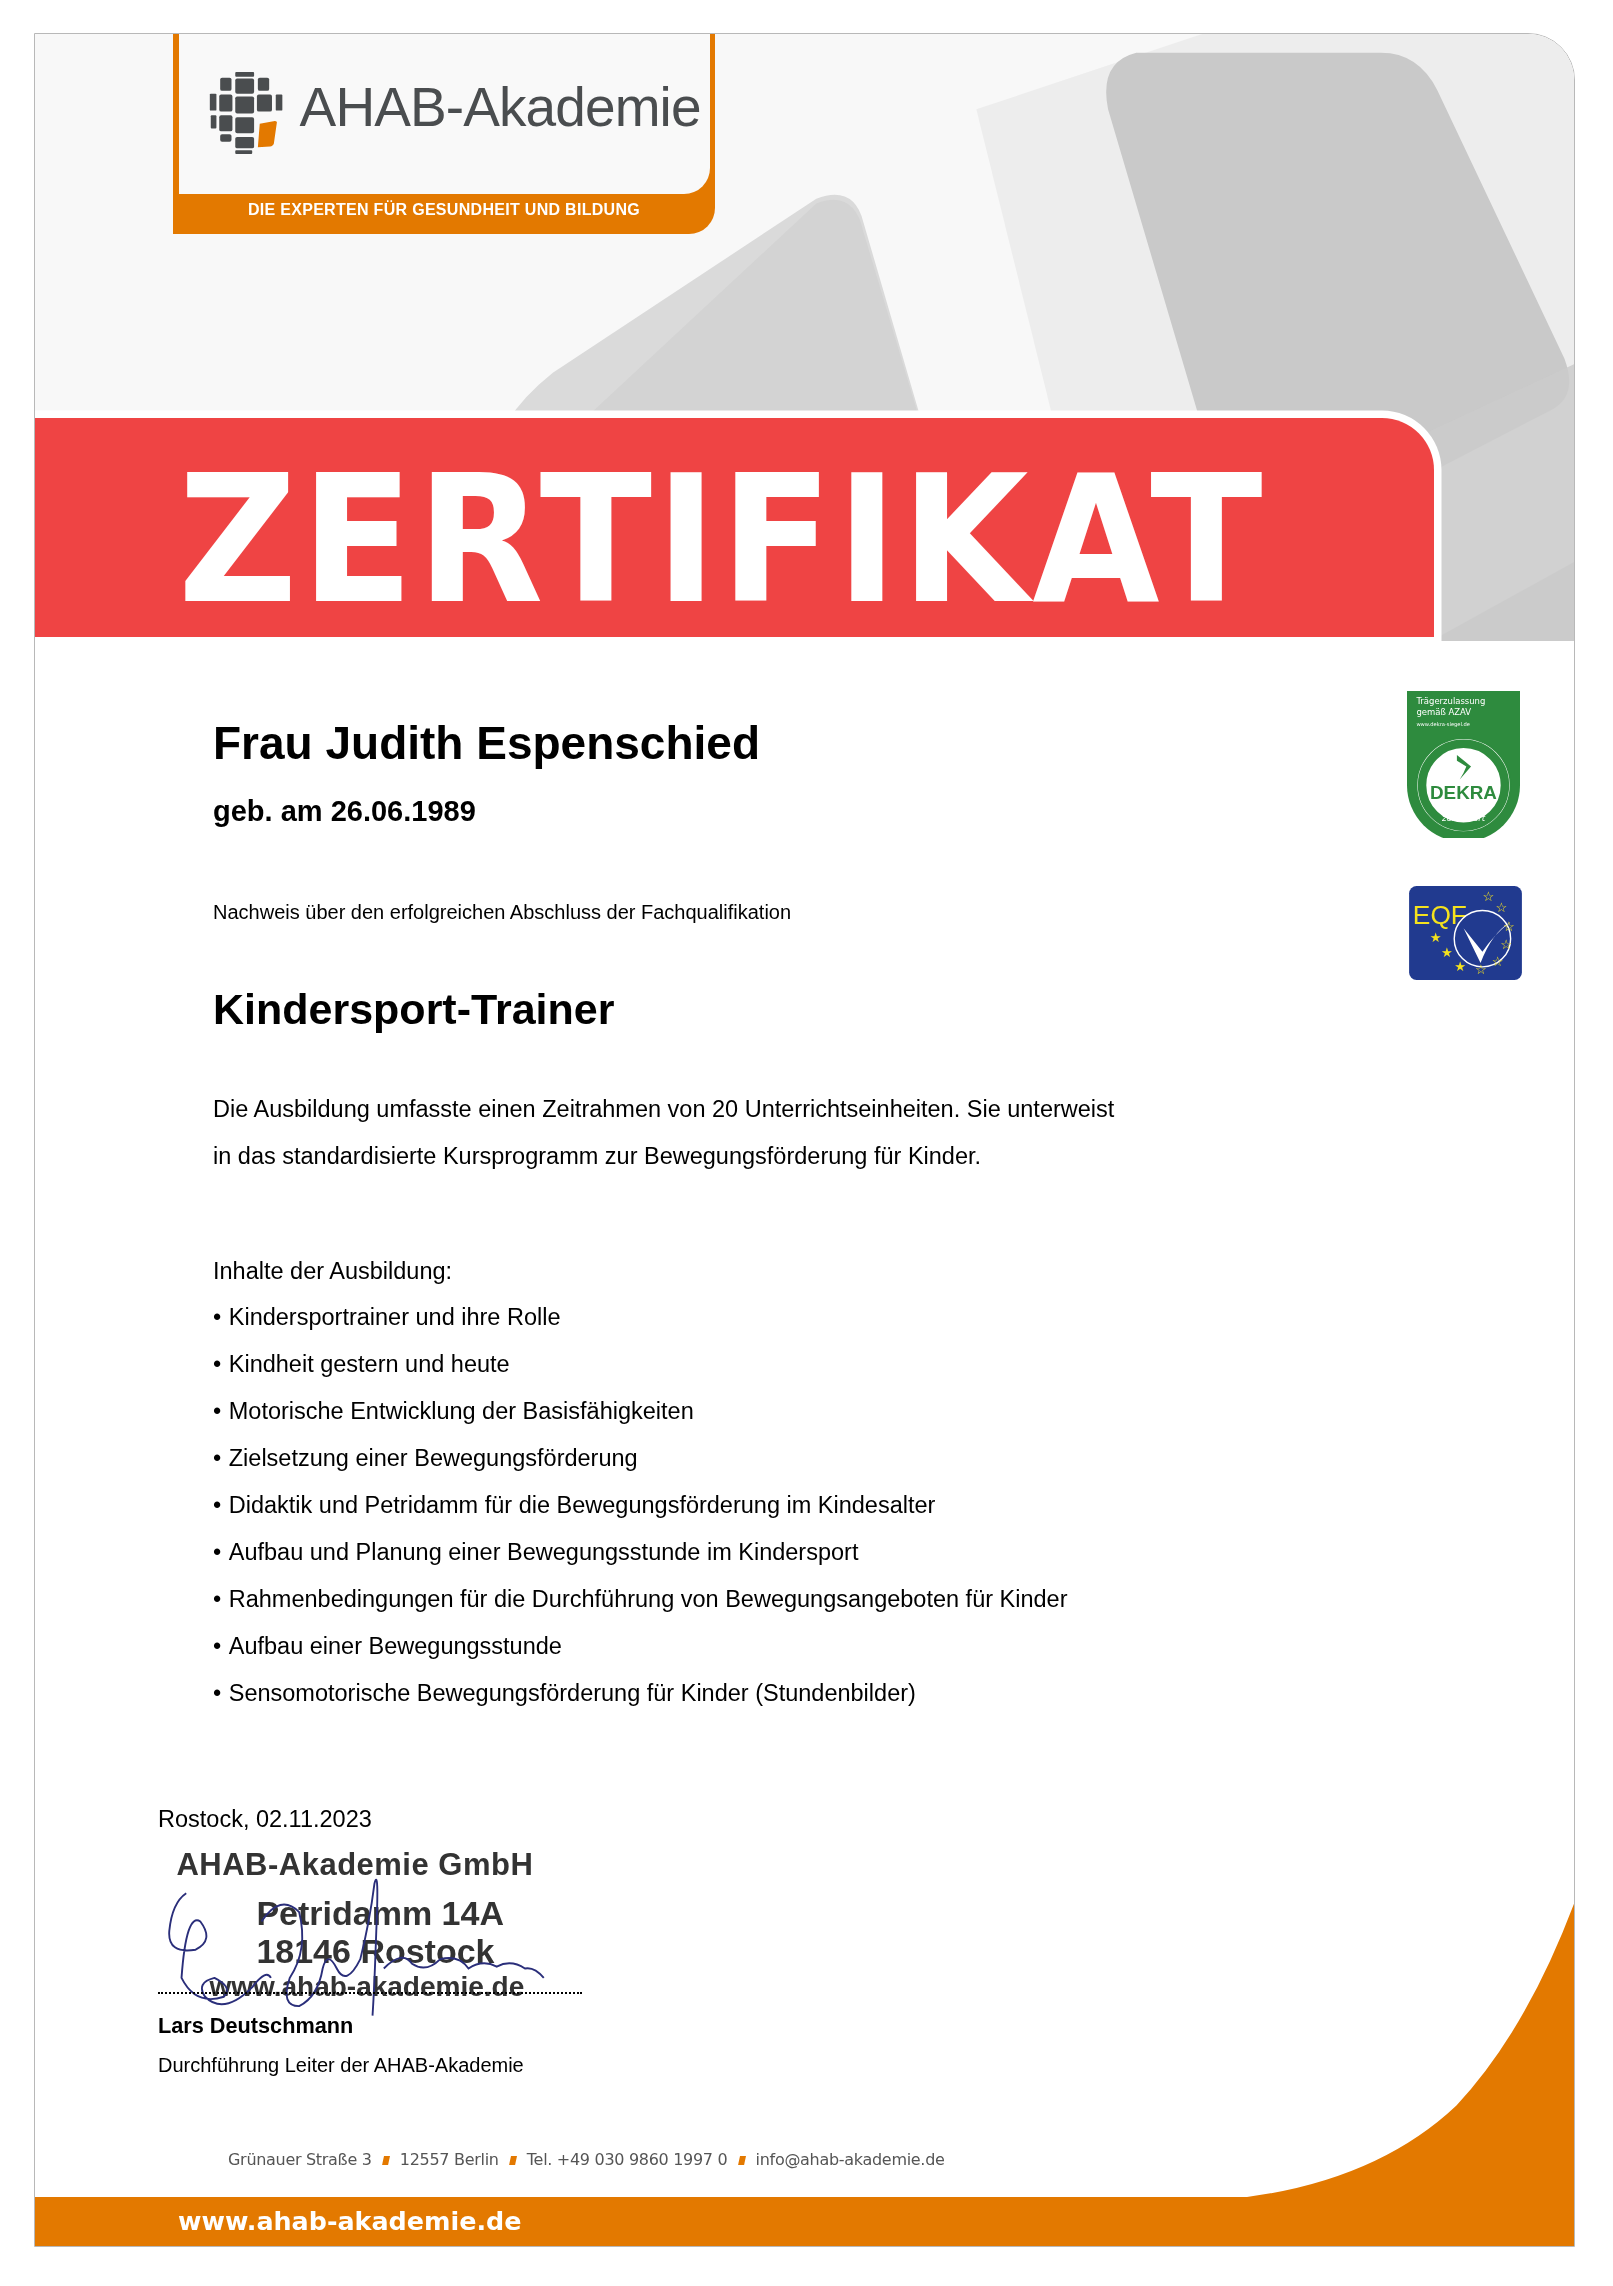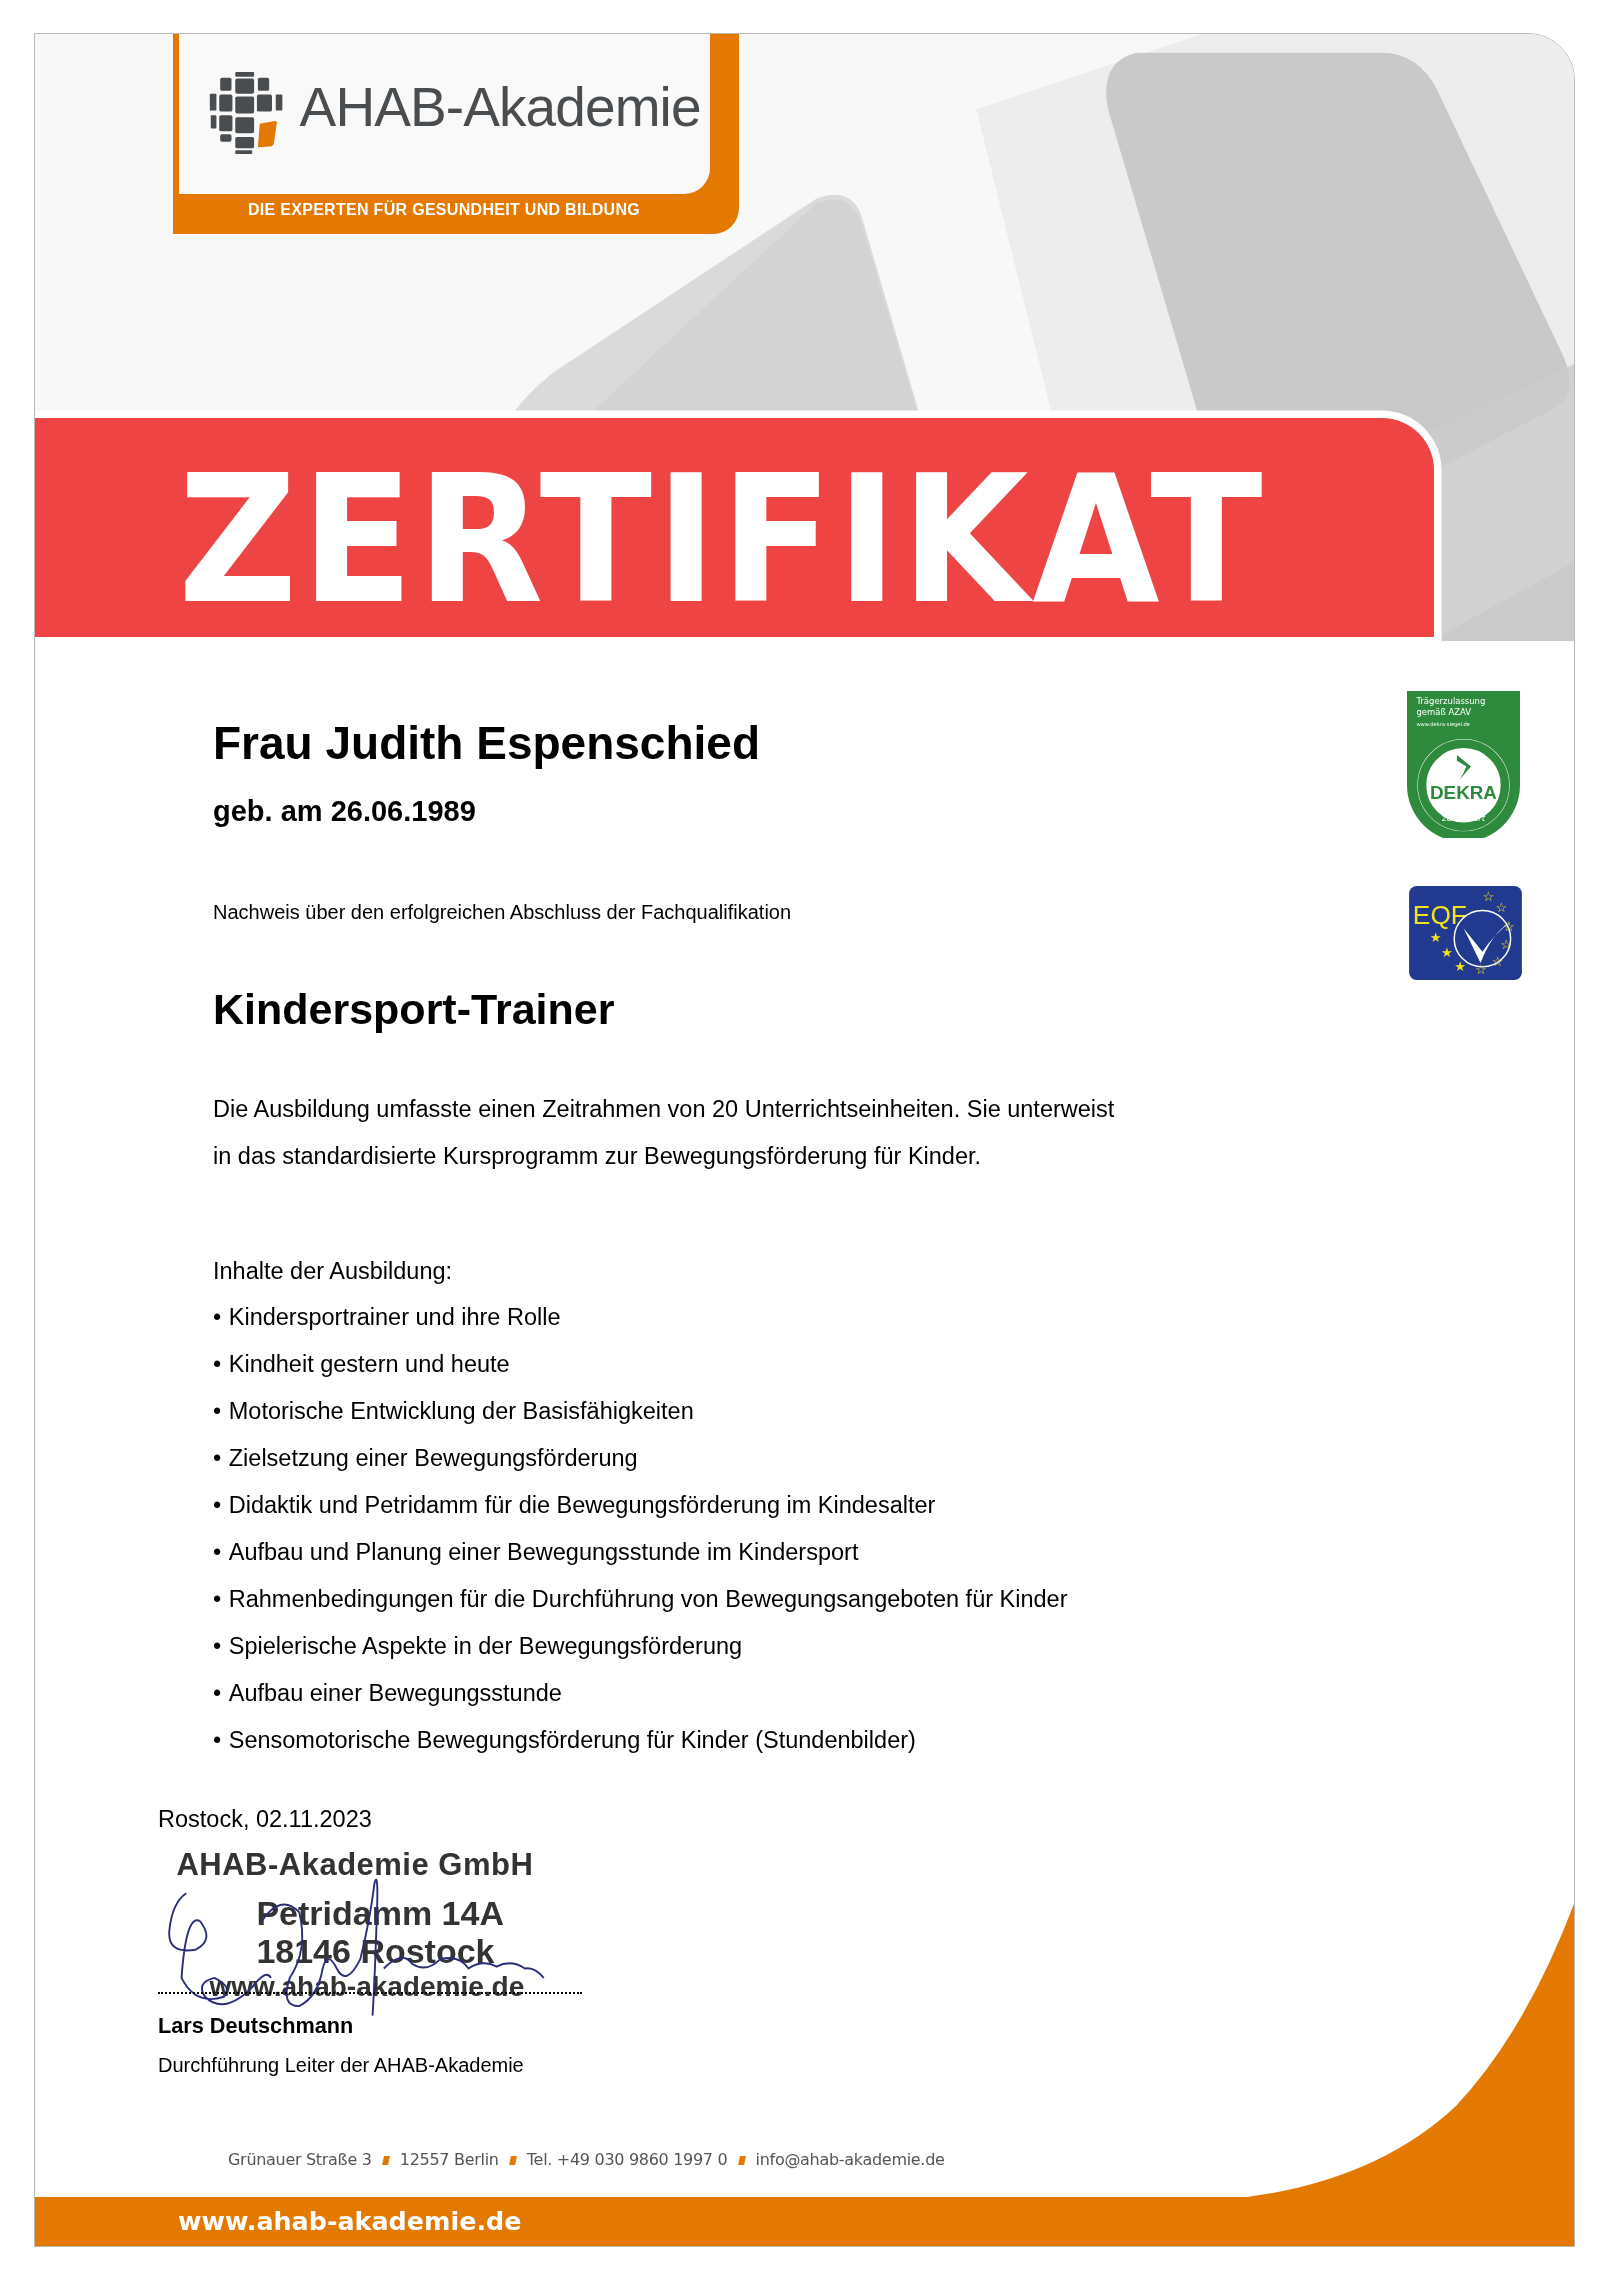--- a/index.html
+++ b/index.html
@@ -1,20 +1,20 @@
 <!DOCTYPE html>
 <html style="font-size:15px"><head>
 <meta charset="utf-8">
 <style>
   html, body { margin: 0; padding: 0; background: #ffffff; }
   body { width: 1614px; height: 2286px; position: relative; overflow: hidden; font-family: "Liberation Sans", sans-serif; color: #000; }
   .page { position: absolute; left: 34px; top: 33px; width: 1541px; height: 2214px; background: #ffffff; border: 1.9px solid #b8b8b8; border-top-right-radius: 47px; box-sizing: border-box; overflow: hidden; }
   .header-bg { position: absolute; left: 0; top: 0; width: 100%; height: 607px; background: #f8f8f8; overflow: hidden; }
   .header-bg svg { position: absolute; left: 0; top: 0; }
-  .logo-box { position: absolute; left: 138px; top: -1.9px; width: 542px; height: 202px; background: #e37900; border-bottom-right-radius: 26px; padding-left: 24px; }
+  .logo-box { position: absolute; left: 138px; top: -1.9px; width: 542px; height: 202px; background: #e37900; border-bottom-right-radius: 26px; }
   .logo-inner { position: absolute; left: 5.6px; top: 0; width: 531px; height: 162px; background: #f9f9f9; border-bottom-right-radius: 26px; }
   .logo-mark { position: absolute; left: 28px; top: 38px; width: 81px; height: 85px; }
   .logo-text { position: absolute; left: 121px; top: 43px; font-size: 55px; color: #4a4d4f; letter-spacing: -0.9px; white-space: nowrap; }
   .logo-text b { font-weight: normal; }
   .logo-tagline { position: absolute; left: 0; top: 169px; width: 542px; text-align: center; color: #fff; font-weight: bold; font-size: 16px; letter-spacing: 0.3px; }
   .title-band { position: absolute; left: 0; top: 384px; width: 1399px; height: 219px; background: #ef4444; border-top-right-radius: 52px; box-shadow: 0 0 0 7.5px #ffffff; }
   .title-text { position: absolute; left: 143px; top: 34px; font-size: 177px; font-weight: bold; color: #ffffff; letter-spacing: 3.8px; line-height: 1; transform: scaleX(0.93); transform-origin: left top; font-family: "DejaVu Sans", sans-serif; }
   .badge { position: absolute; }
   .dekra { left: 1372px; top: 657px; width: 113px; height: 147px; }
   .eqf { left: 1374px; top: 852px; width: 113px; height: 94px; }
@@ -136,21 +136,20 @@
     </div>
     <div class="contents-label">Inhalte der Ausbildung:</div>
     <ul class="contents-list">
       <li>Kindersportrainer und ihre Rolle</li>
       <li>Kindheit gestern und heute</li>
       <li>Motorische Entwicklung der Basisfähigkeiten</li>
       <li>Zielsetzung einer Bewegungsförderung</li>
       <li>Didaktik und Petridamm für die Bewegungsförderung im Kindesalter</li>
       <li>Aufbau und Planung einer Bewegungsstunde im Kindersport</li>
       <li>Rahmenbedingungen für die Durchführung von Bewegungsangeboten für Kinder</li>
-      <li>Spielerische Aspekte in der Bewegungsförderung</li>
       <li>Aufbau einer Bewegungsstunde</li>
       <li>Sensomotorische Bewegungsförderung für Kinder (Stundenbilder)</li>
     </ul>
   </div>
 
   <div class="sig">
     <div class="place-date">Rostock, 02.11.2023</div>
     <div class="stamp">
       <div class="l1">AHAB-Akademie GmbH</div>
       <div class="l2">Petridamm 14A</div>

